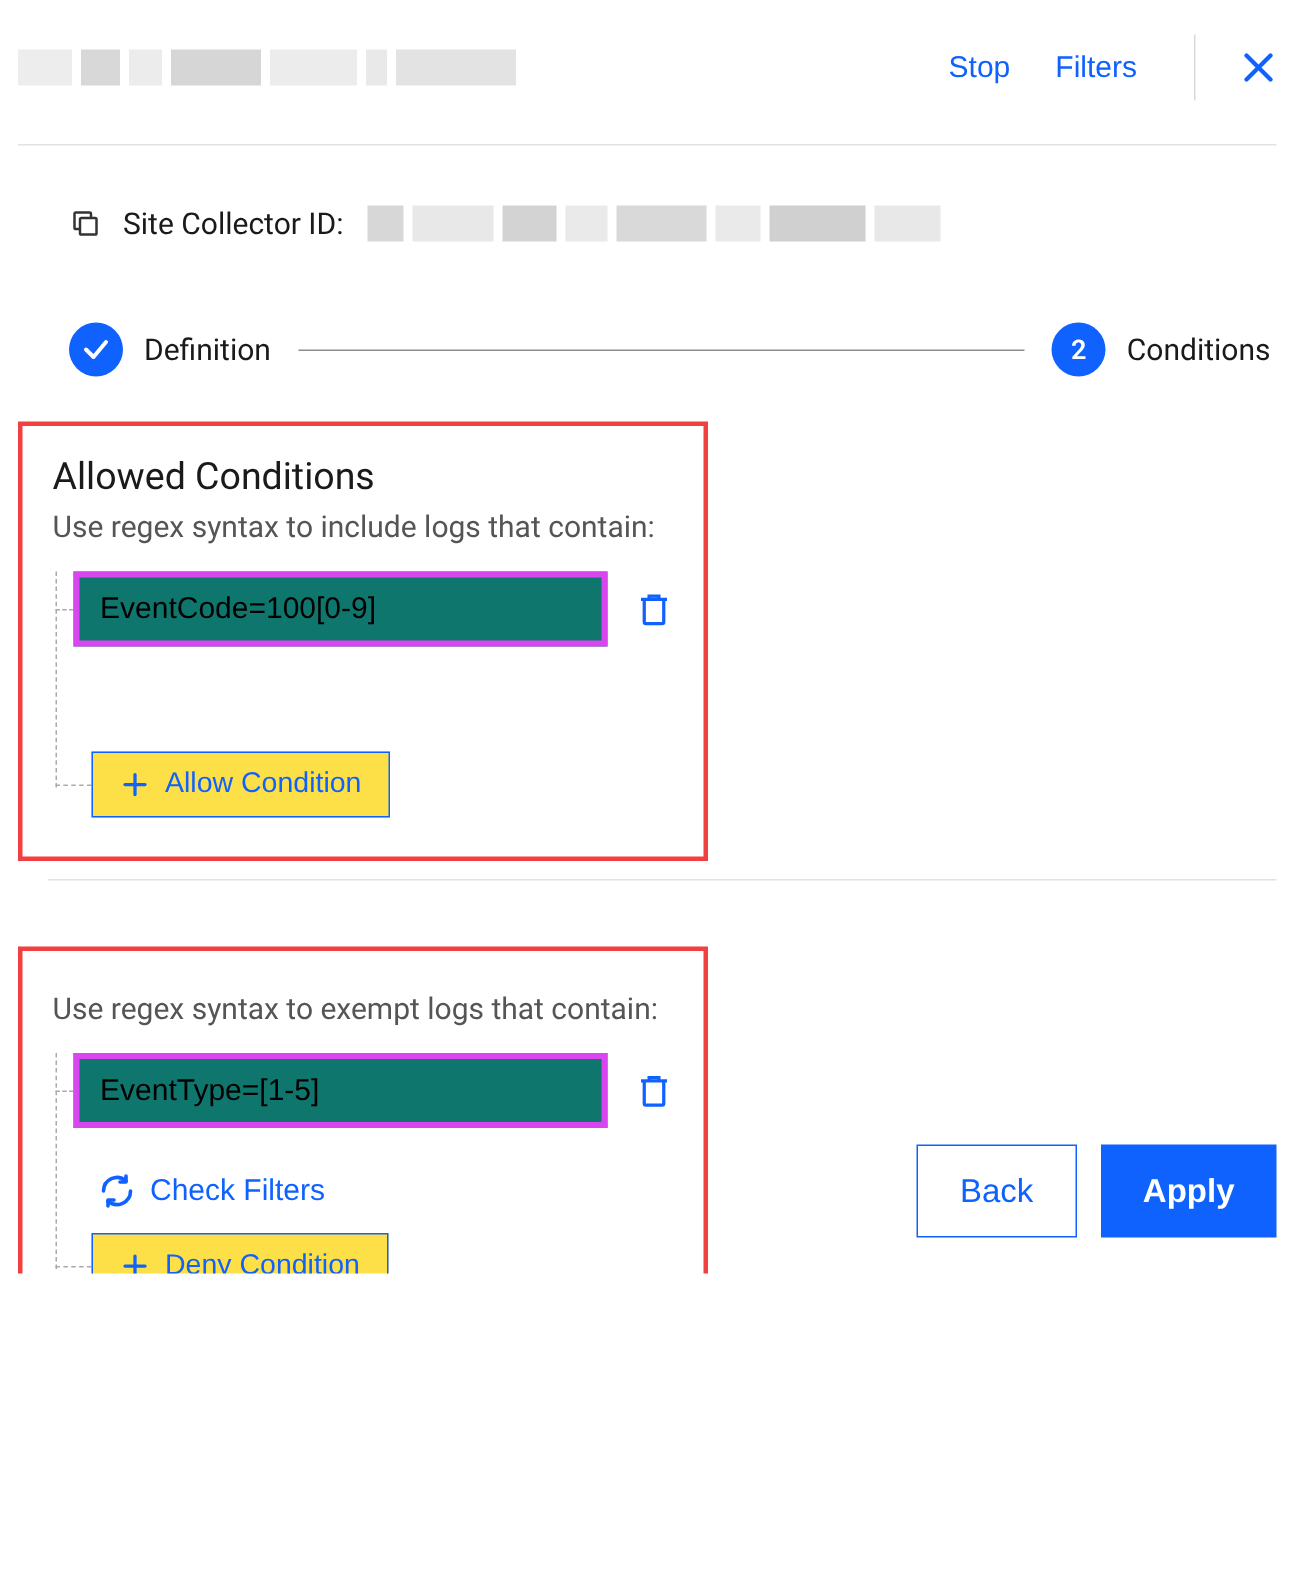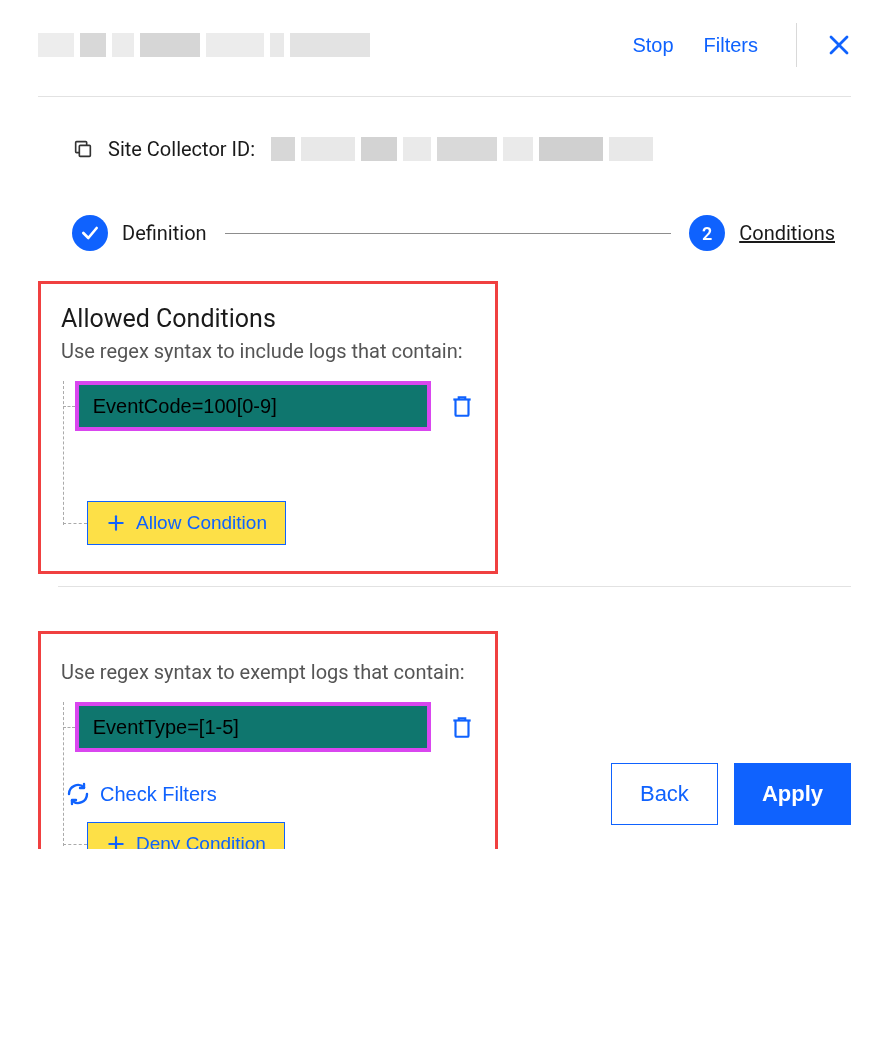--- a/index.html
+++ b/index.html
@@ -1,33 +1,33 @@
 <!DOCTYPE html>
 <html><head>
 <meta charset="utf-8">
 <style>
   html,body{margin:0;padding:0;font-family:-apple-system,BlinkMacSystemFont,"Segoe UI",Roboto,Arial,sans-serif;background:#fff;color:#1a1a1a;}
-  .page{width:873px;height:849px;position:relative;box-sizing:border-box;padding:20px 22px 0 38px;}
+  .page{width:873px;height:849px;position:relative;box-sizing:border-box;padding:20px 22px 0 12px;}
   .top-row{display:flex;align-items:center;justify-content:space-between;height:50px;}
   .title-placeholder{height:22px;width:340px;display:flex;gap:6px;align-items:center;}
   .ph{background:#e9e9e9;height:24px;}
   .top-actions{display:flex;align-items:center;gap:30px;}
   .link-btn{color:#0f62fe;font-size:20px;background:none;border:none;cursor:pointer;padding:0;}
   .vsep{width:1px;height:44px;background:#d9d9d9;margin:0 0 0 8px;}
   .close-x svg{display:block;}
   .hr{height:1px;background:#e2e2e2;margin-top:26px;}
   .siteid-row{display:flex;align-items:center;margin-top:40px;margin-left:34px;gap:14px;}
   .siteid-label{font-size:20px;color:#1a1a1a;}
   .siteid-ph{display:flex;gap:6px;align-items:center;margin-left:2px;}
   .stepper{display:flex;align-items:center;margin-top:54px;margin-left:34px;margin-right:0;}
   .step-dot{width:36px;height:36px;border-radius:50%;background:#0f62fe;color:#fff;display:flex;align-items:center;justify-content:center;font-size:18px;font-weight:600;flex:0 0 auto;}
   .step-dot svg{display:block;}
   .step-label{font-size:20px;margin-left:14px;margin-right:18px;}
   .step-line{flex:1;height:1px;background:#8d8d8d;}
-  .step-label.right{margin-left:14px;margin-right:16px;text-decoration:underline;}
+  .step-label.right{margin-left:14px;margin-right:4px;}
   .section-box{border:3px solid #f04040;margin-top:30px;padding:20px 20px 26px 20px;width:460px;box-sizing:border-box;position:relative;}
   .section-box.second{margin-top:44px;}
   .sec-title{font-size:25px;color:#1a1a1a;margin:0;}
   .sec-sub{font-size:20px;color:#555;margin:6px 0 0 0;}
   .tree{margin-top:18px;position:relative;margin-left:2px;}
   .tree-vline{position:absolute;left:0;top:0;bottom:20px;border-left:1px dashed #aaa;}
   .tree-row{display:flex;align-items:center;position:relative;margin-left:0;}
   .tree-hline{width:24px;border-top:1px dashed #aaa;margin-top:0;}
   .cond-input{border:4px solid #d946ef;height:50px;font-size:20px;padding:0 14px;width:694px;box-sizing:border-box;background:#0f766e;}
   .delete-btn{background:none;border:none;cursor:pointer;margin-left:18px;color:#0f62fe;padding:0;}

